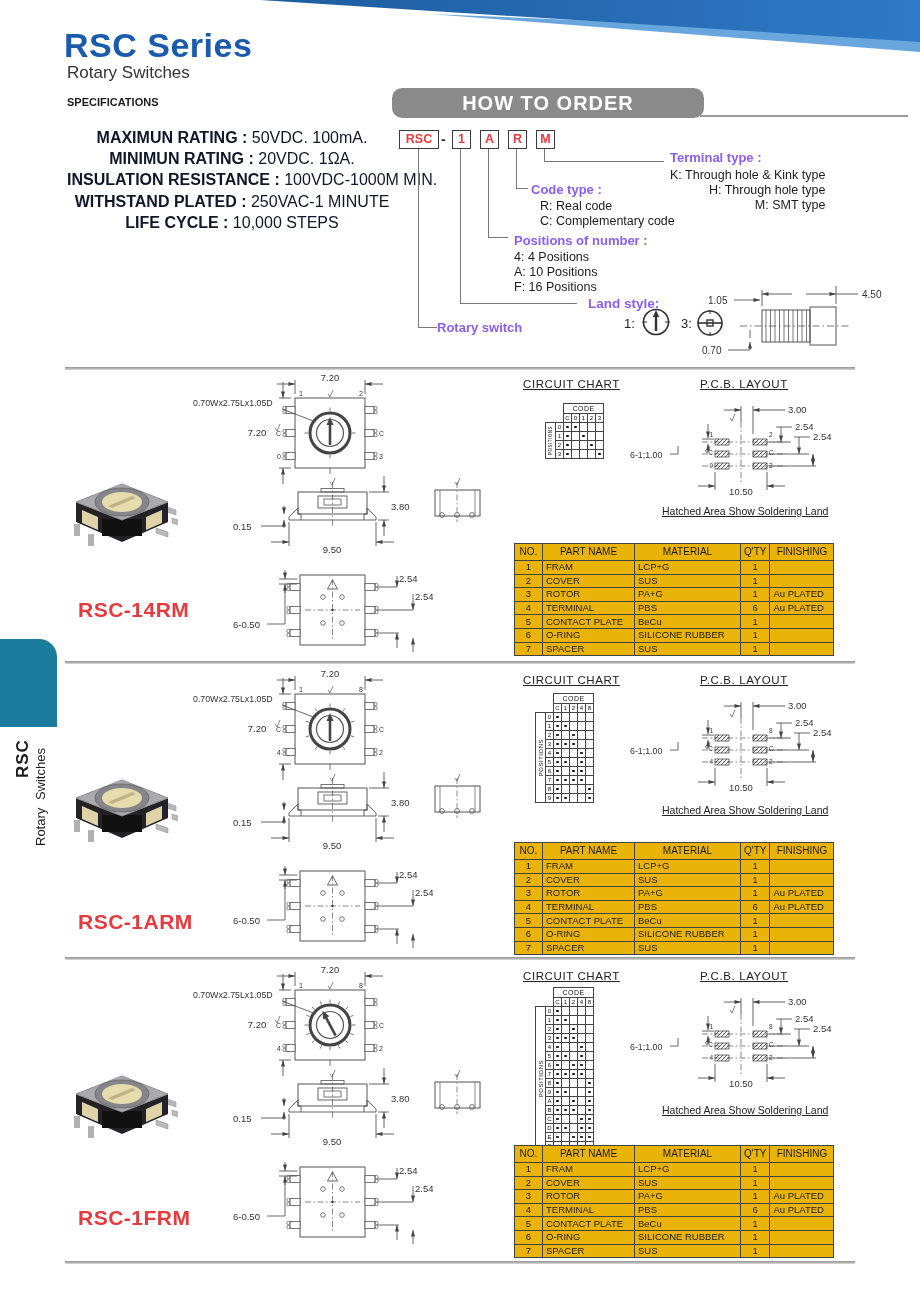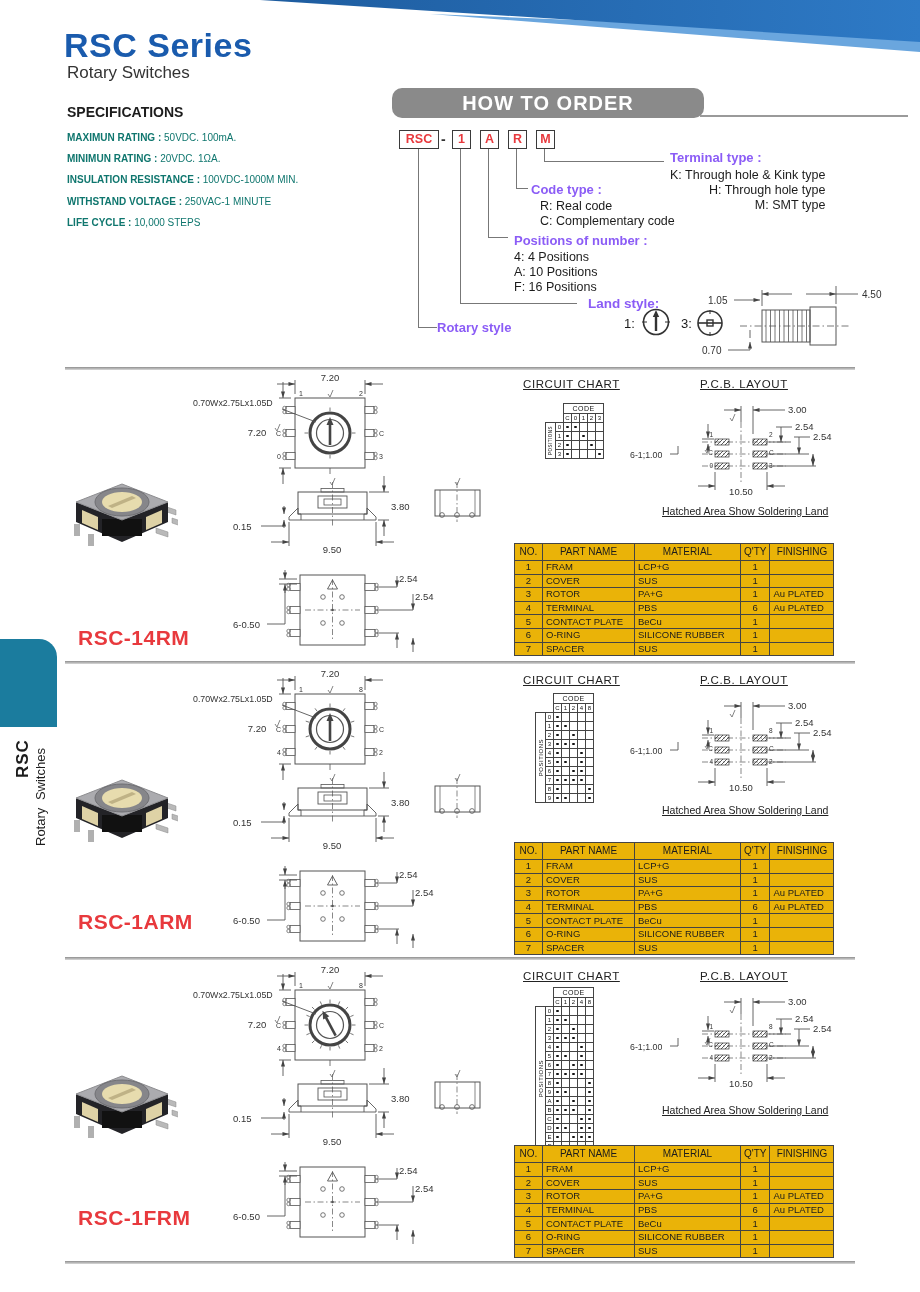--- a/index.html
+++ b/index.html
@@ -6,23 +6,23 @@
   .page{position:relative;width:920px;height:1292px;background:#fff;overflow:hidden;
         font-family:"Liberation Sans",sans-serif;color:#222;}
   .abs{position:absolute;}
   
   .banner-light{position:absolute;left:0;top:0;width:920px;height:60px;
     background:#6aa6de;clip-path:polygon(430px 14px,920px 34px,920px 52px);}
   .banner-dark{position:absolute;left:0;top:0;width:920px;height:60px;
     background:linear-gradient(90deg,#17508f,#2e7ac6);clip-path:polygon(260px 0,920px 0,920px 42px);}
   .series-title{position:absolute;left:64px;top:26px;font-size:34px;font-weight:bold;color:#1a5bad;letter-spacing:0.5px;}
   .series-sub{position:absolute;left:67px;top:63px;font-size:17px;color:#333;}
-  .spec-head{position:absolute;left:67px;top:104px;font-size:14px;font-weight:bold;color:#1c1c1c;}
+  .spec-head{position:absolute;left:67px;top:96px;font-size:11px;font-weight:bold;color:#1c1c1c;}
   .spec-list{position:absolute;left:67px;top:127px;width:330px;}
-  .spec-line{font-size:10px;line-height:21.2px;color:#0f766e;white-space:nowrap;}
+  .spec-line{font-size:16px;line-height:21.2px;color:#0f172a;white-space:nowrap;text-align:center;}
   .spec-line b{font-weight:bold;}
   
   .hto-banner{position:absolute;left:392px;top:88px;width:312px;height:30px;background:#8a8a8a;
      border-radius:10px;color:#fff;font-size:20px;font-weight:bold;text-align:center;line-height:30px;letter-spacing:1px;}
   .hto-line{position:absolute;left:700px;top:115px;width:208px;height:2px;background:#9a9a9a;}
   .code-box{position:absolute;height:17px;border:1.5px solid #3a3a3a;color:#e8393d;
      font-size:12.5px;font-weight:bold;text-align:center;line-height:17px;background:#fff;}
   .code-dash{position:absolute;font-size:14px;font-weight:bold;color:#333;}
   .vl,.hl{position:absolute;background:#777;}
   .vl{width:1px;} .hl{height:1px;}
@@ -65,21 +65,21 @@
   <div class="banner-dark"></div>
 
   <div class="series-title">RSC Series</div>
   <div class="series-sub">Rotary Switches</div>
 
   <div class="spec-head">SPECIFICATIONS</div>
   <div class="spec-list" id="spec-list">
       <div class="spec-line"><b>MAXIMUN RATING :</b> 50VDC. 100mA.</div>
       <div class="spec-line"><b>MINIMUN RATING :</b> 20VDC. 1ΩA.</div>
       <div class="spec-line"><b>INSULATION RESISTANCE :</b> 100VDC-1000M  MIN.</div>
-      <div class="spec-line"><b>WITHSTAND VOLTAGE :</b> 250VAC-1 MINUTE</div>
+      <div class="spec-line"><b>WITHSTAND PLATED :</b> 250VAC-1 MINUTE</div>
       <div class="spec-line"><b>LIFE CYCLE :</b> 10,000 STEPS</div>
     </div>
 
   <div class="hto-banner">HOW TO ORDER</div>
   <div class="hto-line"></div>
 
   <div id="order-code">
       <div class="code-box" style="left: 399px; top: 130px; width: 38px;">RSC</div>
       <div class="code-dash" style="left: 441px; top: 131px;">-</div>
       <div class="code-box" style="left: 452px; top: 130px; width: 17px;">1</div>
@@ -113,21 +113,21 @@
     </div>
 
   <div class="grp-title" style="left:514px;top:233px;">Positions of number :</div>
   <div class="grp-opts" style="left:514px;top:250px;" id="opts-positions">
       <div>4: 4 Positions</div>
       <div>A: 10 Positions</div>
       <div>F: 16 Positions</div>
     </div>
 
   <div class="grp-title" style="left:588px;top:296px;font-size:13.5px;">Land style:</div>
-  <div class="grp-title" style="left:437px;top:320px;">Rotary style</div>
+  <div class="grp-title" style="left:437px;top:320px;">Rotary switch</div>
 
   <div class="rotor-num" style="left:624px;top:316px;">1:</div>
   <svg class="abs" style="left:640px;top:306px;" width="32" height="32">
     <circle cx="16" cy="16" r="12.5" fill="none" stroke="#333" stroke-width="1.6"></circle>
     <line x1="16" y1="9" x2="16" y2="25" stroke="#333" stroke-width="2.4"></line>
     <polygon points="16,4 12.8,11 19.2,11" fill="#333"></polygon>
     <line x1="2" y1="16" x2="7" y2="16" stroke="#333" stroke-width="1"></line>
     <line x1="25" y1="16" x2="30" y2="16" stroke="#333" stroke-width="1"></line>
   </svg>
   <div class="rotor-num" style="left:681px;top:316px;">3:</div>
@@ -333,21 +333,21 @@
           <text x="48" y="258" font-size="9.5" text-anchor="start" fill="#333">6-0.50</text>
           <line x1="82" y1="254" x2="100" y2="254" stroke="#555" stroke-width="0.9"></line>
           <line x1="100" y1="254" x2="100" y2="218" stroke="#555" stroke-width="0.9"></line>
           <line x1="94" y1="209" x2="112" y2="209" stroke="#555" stroke-width="0.9"></line>
           <line x1="94" y1="214" x2="112" y2="214" stroke="#555" stroke-width="0.9"></line>
           <line x1="100" y1="200" x2="100" y2="209" stroke="#555" stroke-width="0.9"></line>
           <polygon points="0,0 -6.5,-2 -6.5,2" transform="translate(100,209) rotate(90)" fill="#444"></polygon>
           <line x1="100" y1="223" x2="100" y2="214" stroke="#555" stroke-width="0.9"></line>
           <polygon points="0,0 -6.5,-2 -6.5,2" transform="translate(100,214) rotate(-90)" fill="#444"></polygon>
         </svg>
-        <div class="model" style="top: 256px;">RSC-14RM</div>
+        <div class="model" style="top: 228px;">RSC-14RM</div>
         <div class="uline-title" style="left: 523px; top: 8px;">CIRCUIT CHART</div>
         <table class="cc" style="position: absolute; left: 545px; top: 33px;">
           <tbody>
             <tr>
               <td class="blank" colspan="2"></td>
               <td colspan="5" class="codehdr">CODE</td>
             </tr>
             <tr>
               <td class="blank" colspan="2"></td>
               <td>C</td>

